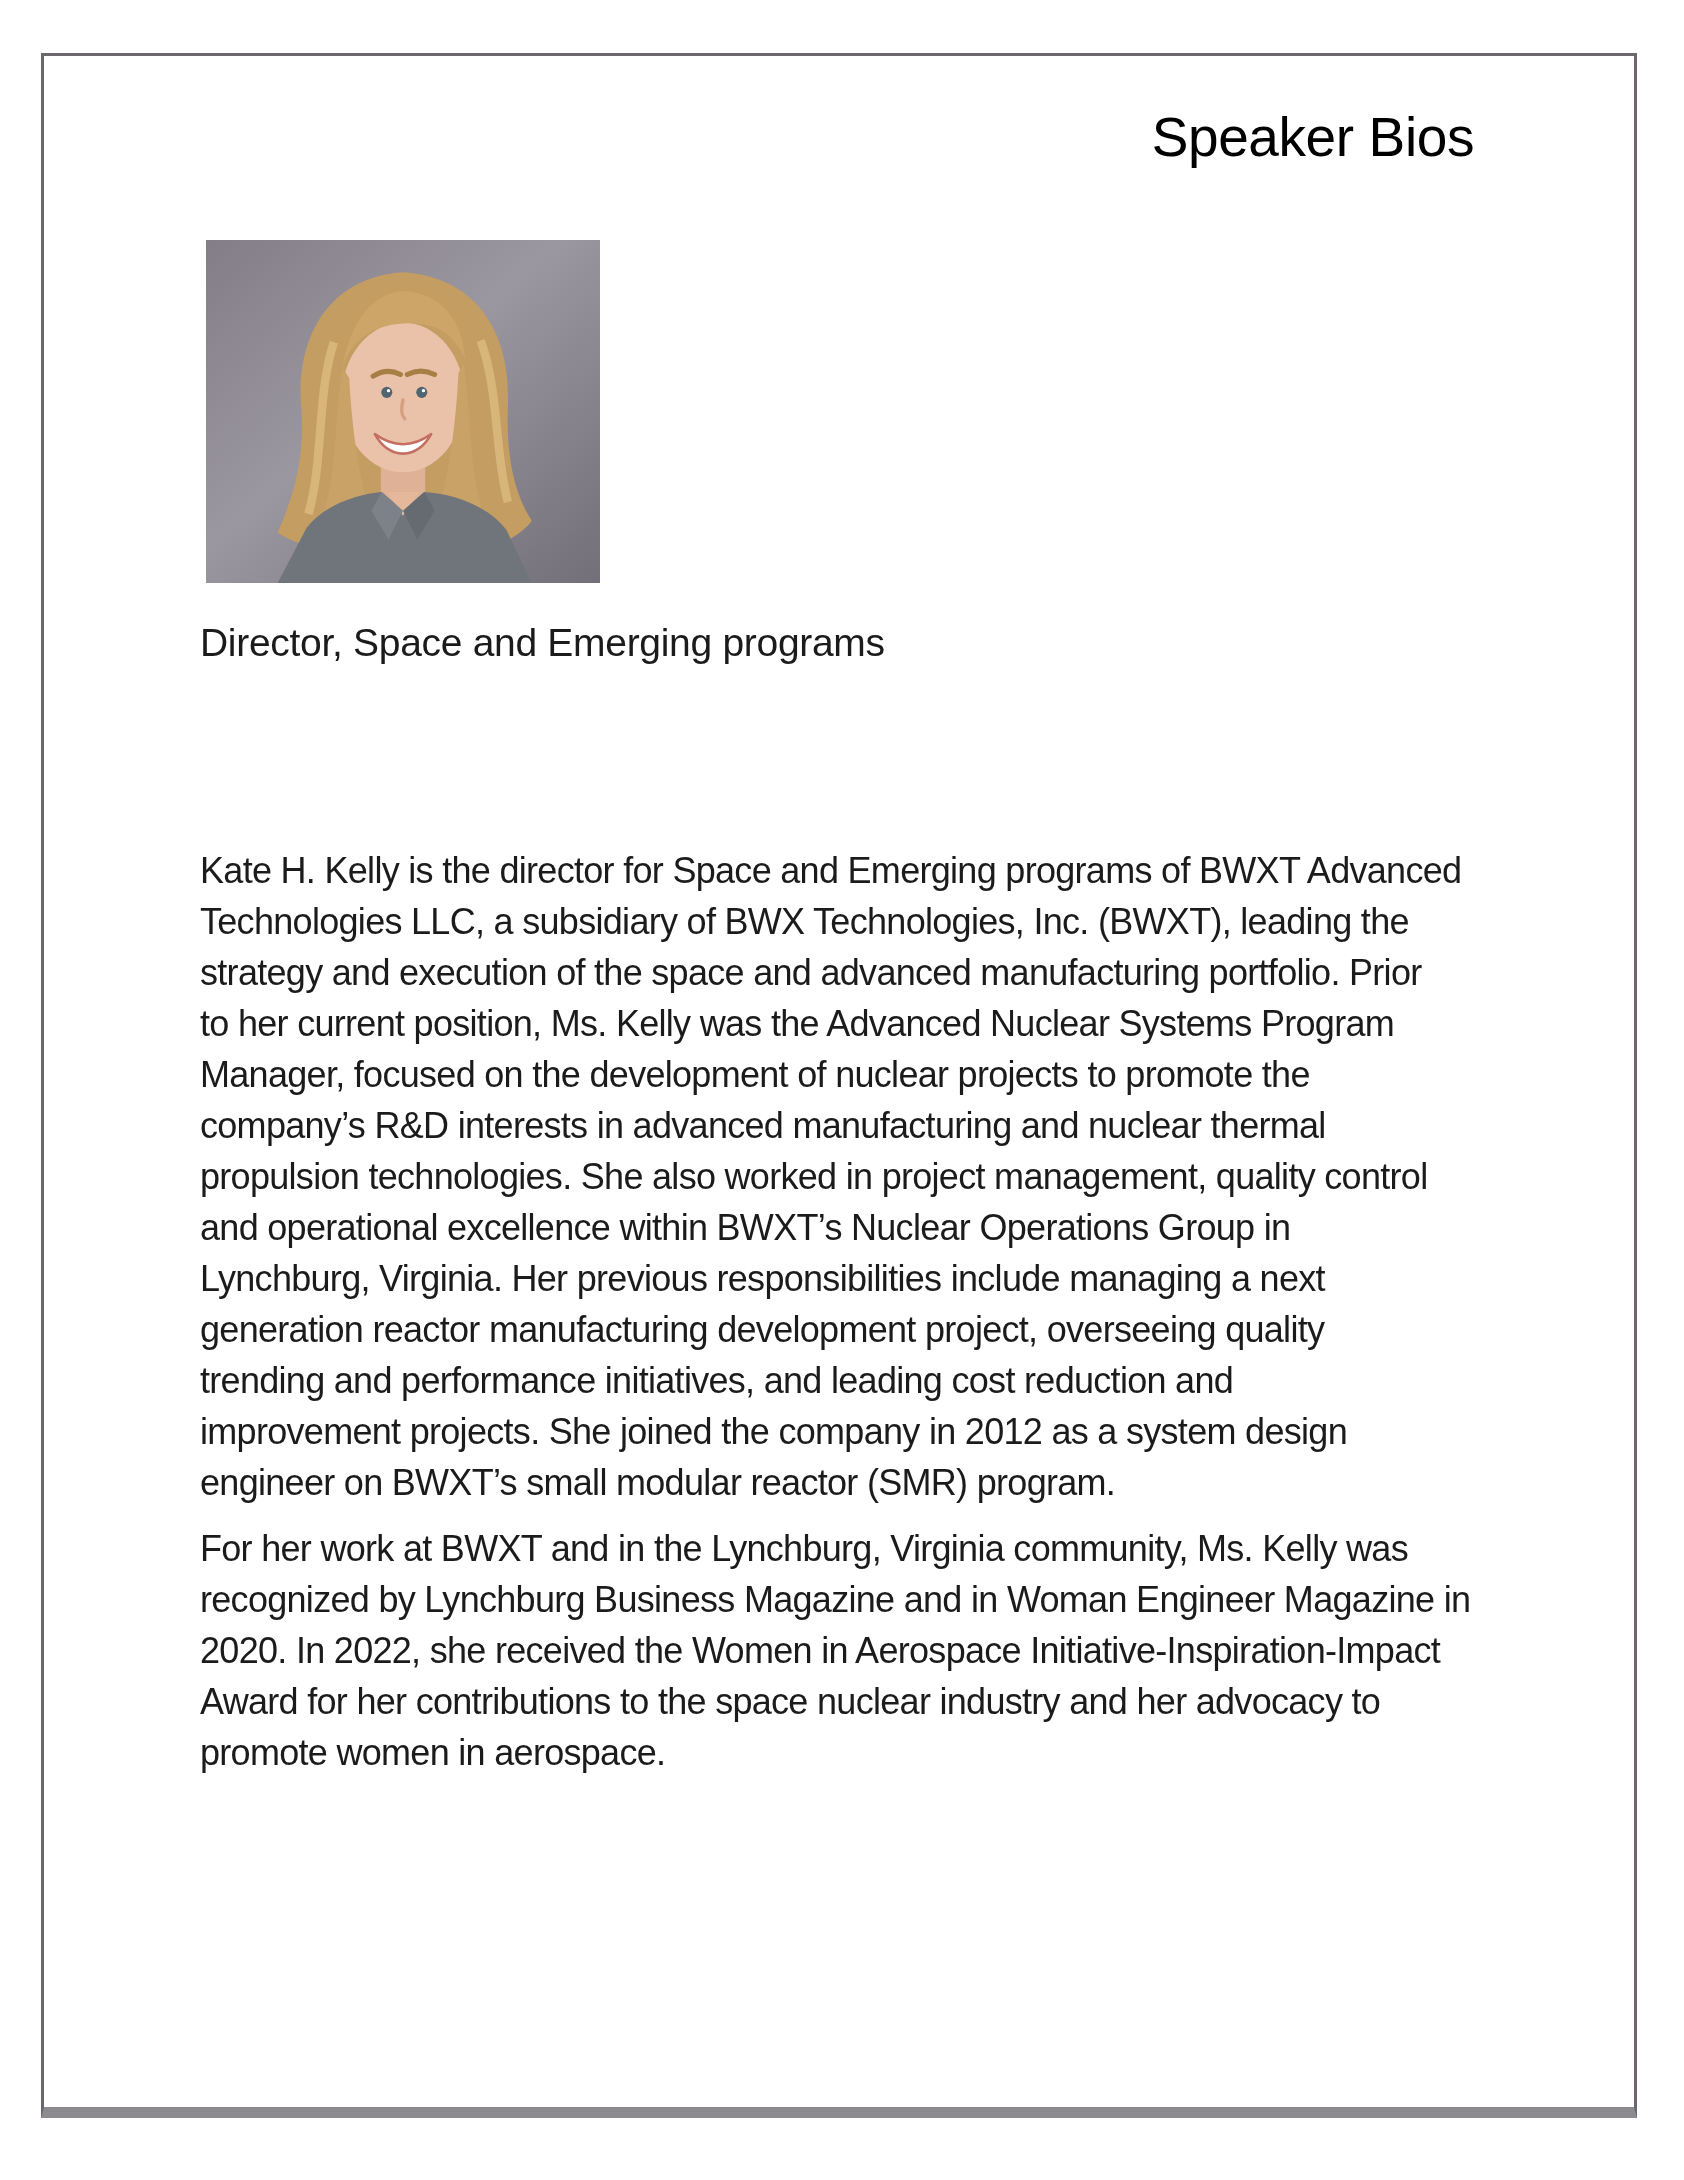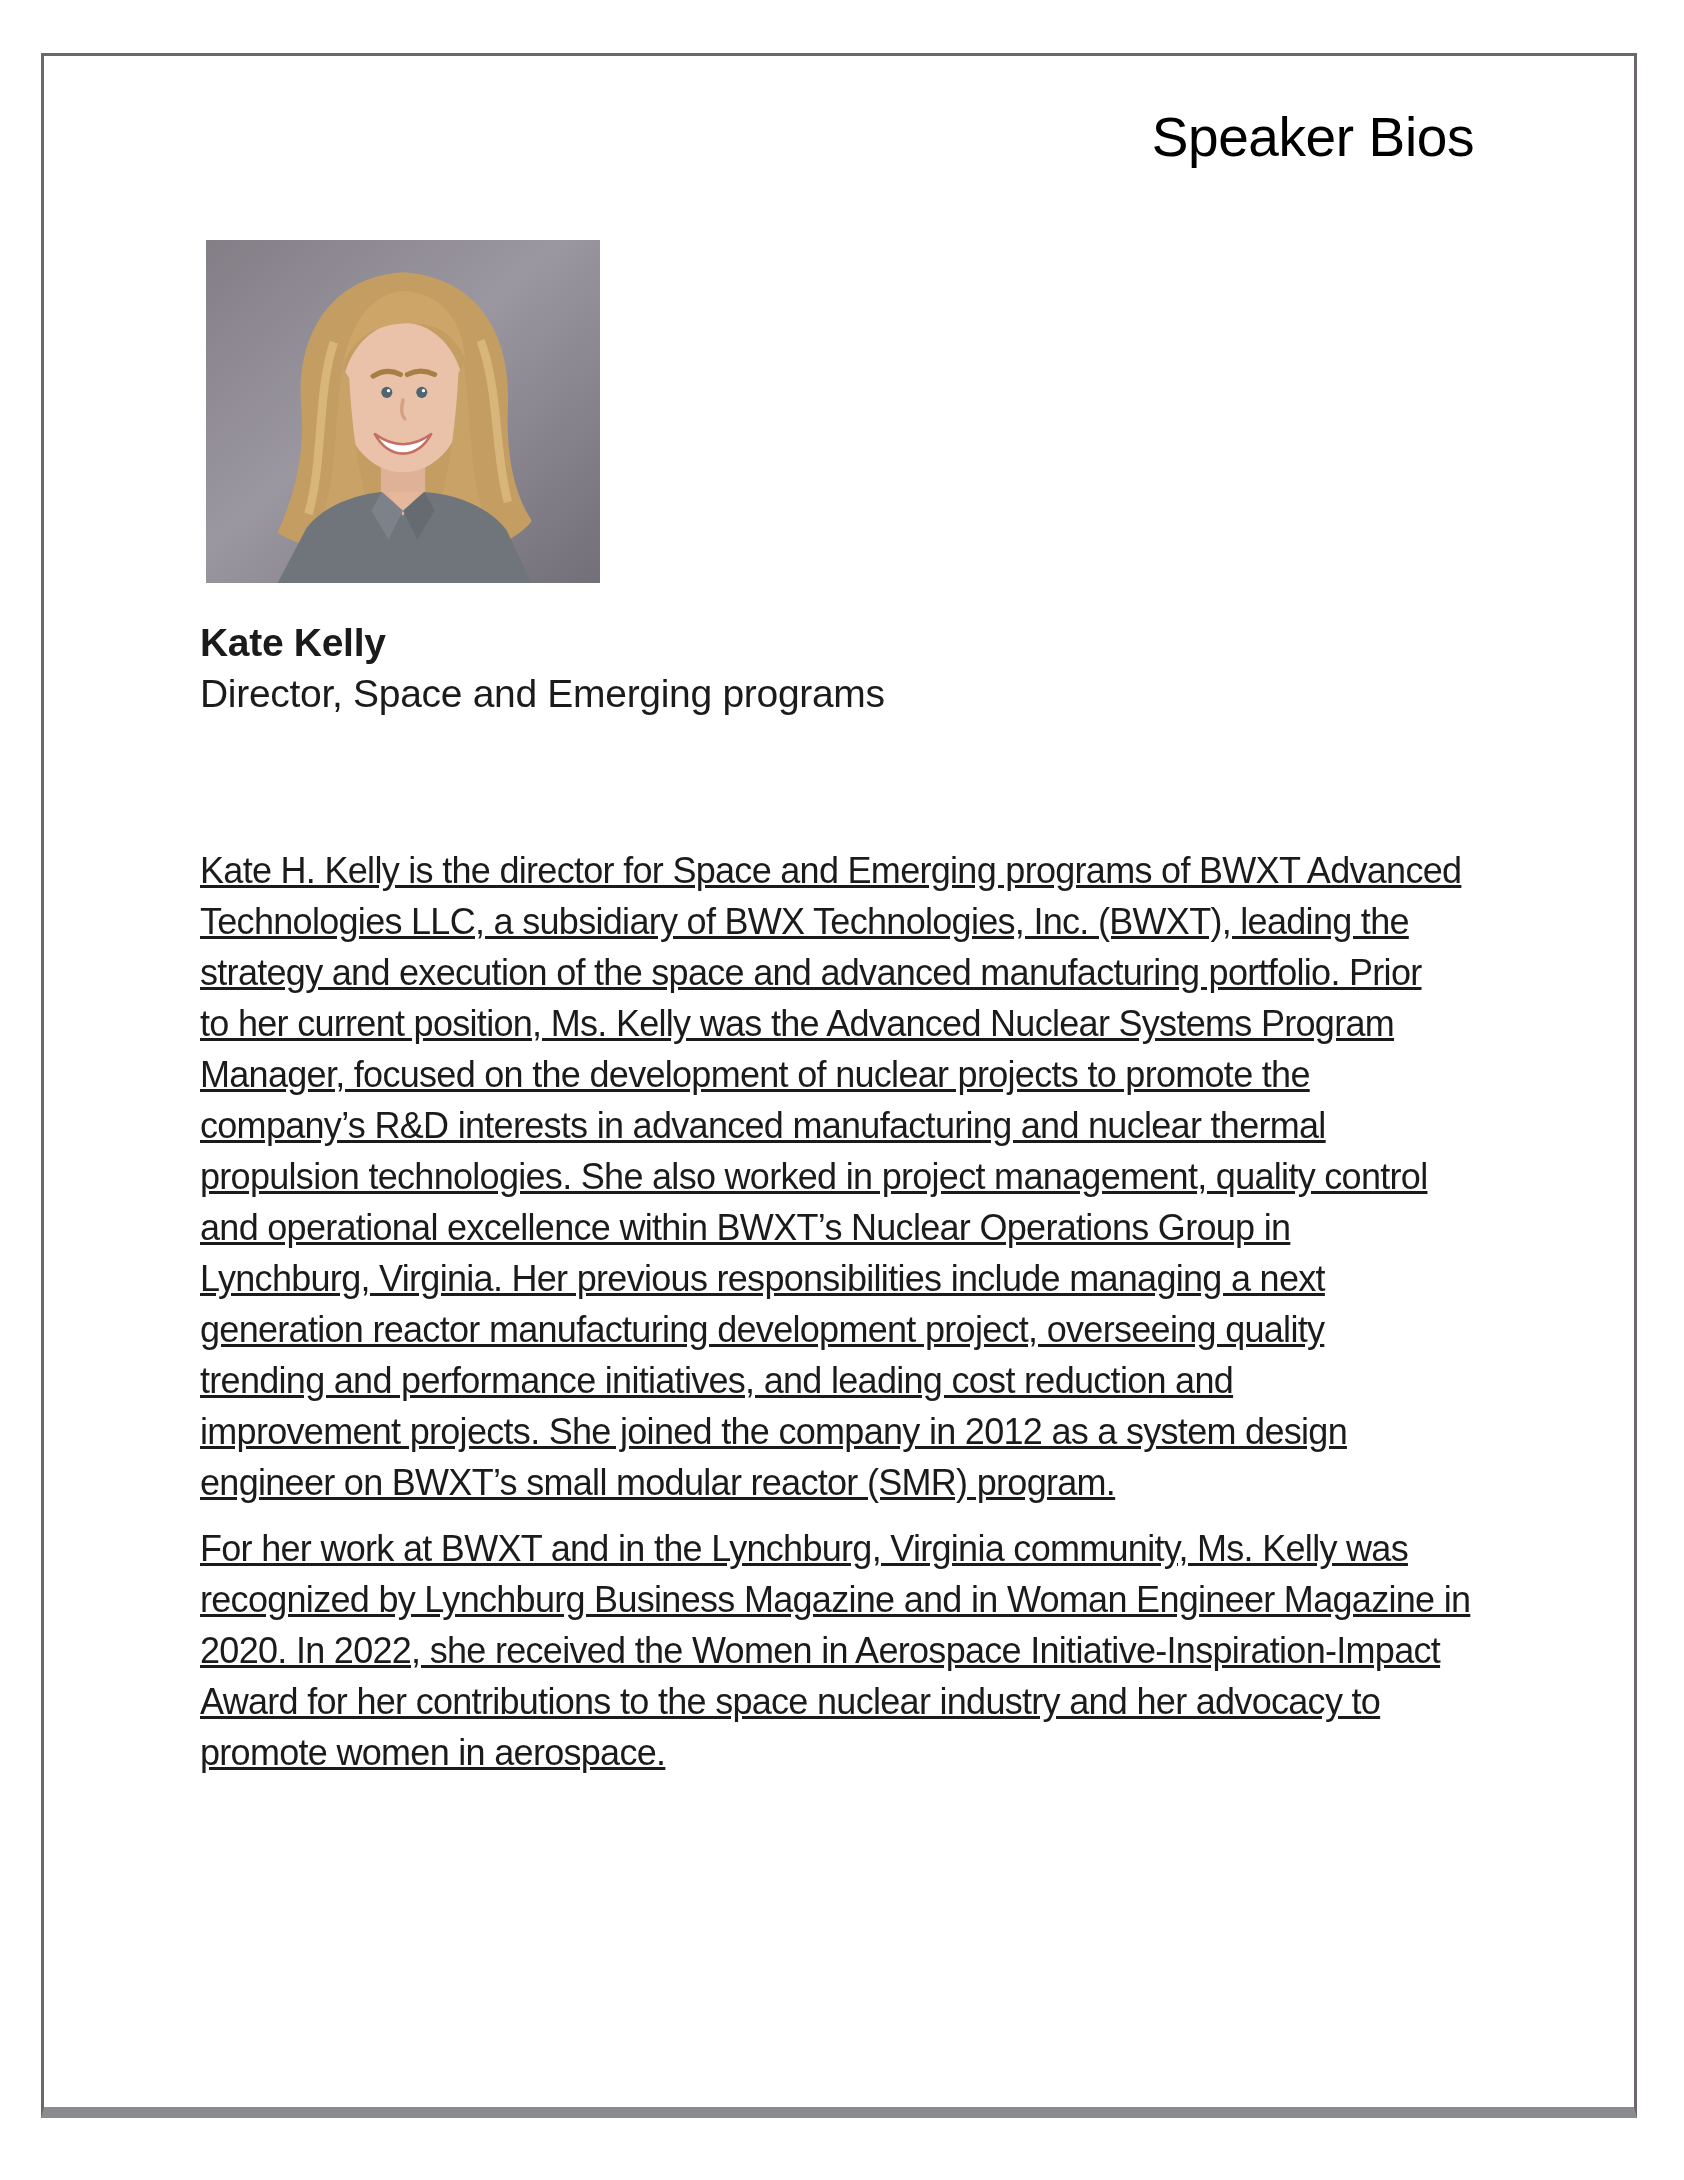--- a/index.html
+++ b/index.html
@@ -25,21 +25,21 @@
   }
   .speaker-photo svg{display:block;width:100%;height:100%;}
   .name-block{
     position:absolute;left:200px;top:617px;
     font-size:39px;line-height:51px;letter-spacing:-0.3px;
     white-space:nowrap;
   }
   .speaker-name{font-weight:bold;}
   .bio-block{
     position:absolute;left:200px;top:845px;width:1397px;
-    font-size:36px;line-height:51px;letter-spacing:-0.7px;text-decoration:underline;
+    font-size:36px;line-height:51px;letter-spacing:-0.7px;
   }
   .bio-paragraph{
     white-space:pre-line;
     margin:0 0 15.3px 0;
   }
 </style>
 </head>
 <body>
 
 <div class="page-frame"></div>
@@ -88,21 +88,20 @@
 
     <path d="M84,403 L118,338 C140,310 180,298 206,296 L231,318 L256,296
              C290,298 330,312 352,340 L382,403 Z" fill="#70757c"></path>
     <polygon points="212,296 250,296 231,324" fill="#e5b89c"></polygon>
     <path d="M206,296 L231,318 L214,352 L194,318 Z" fill="#7d828a"></path>
     <path d="M256,296 L231,318 L248,352 L268,318 Z" fill="#666b72"></path>
   </svg>
 </div>
 
 <div class="name-block">
-  <div class="speaker-name">Kate Kelly</div>
   <div class="speaker-title">Director, Space and Emerging programs</div>
 </div>
 
 <div class="bio-block">
   <p class="bio-paragraph">Kate H. Kelly is the director for Space and Emerging programs of BWXT Advanced
 Technologies LLC, a subsidiary of BWX Technologies, Inc. (BWXT), leading the
 strategy and execution of the space and advanced manufacturing portfolio. Prior
 to her current position, Ms. Kelly was the Advanced Nuclear Systems Program
 Manager, focused on the development of nuclear projects to promote the
 company’s R&amp;D interests in advanced manufacturing and nuclear thermal

